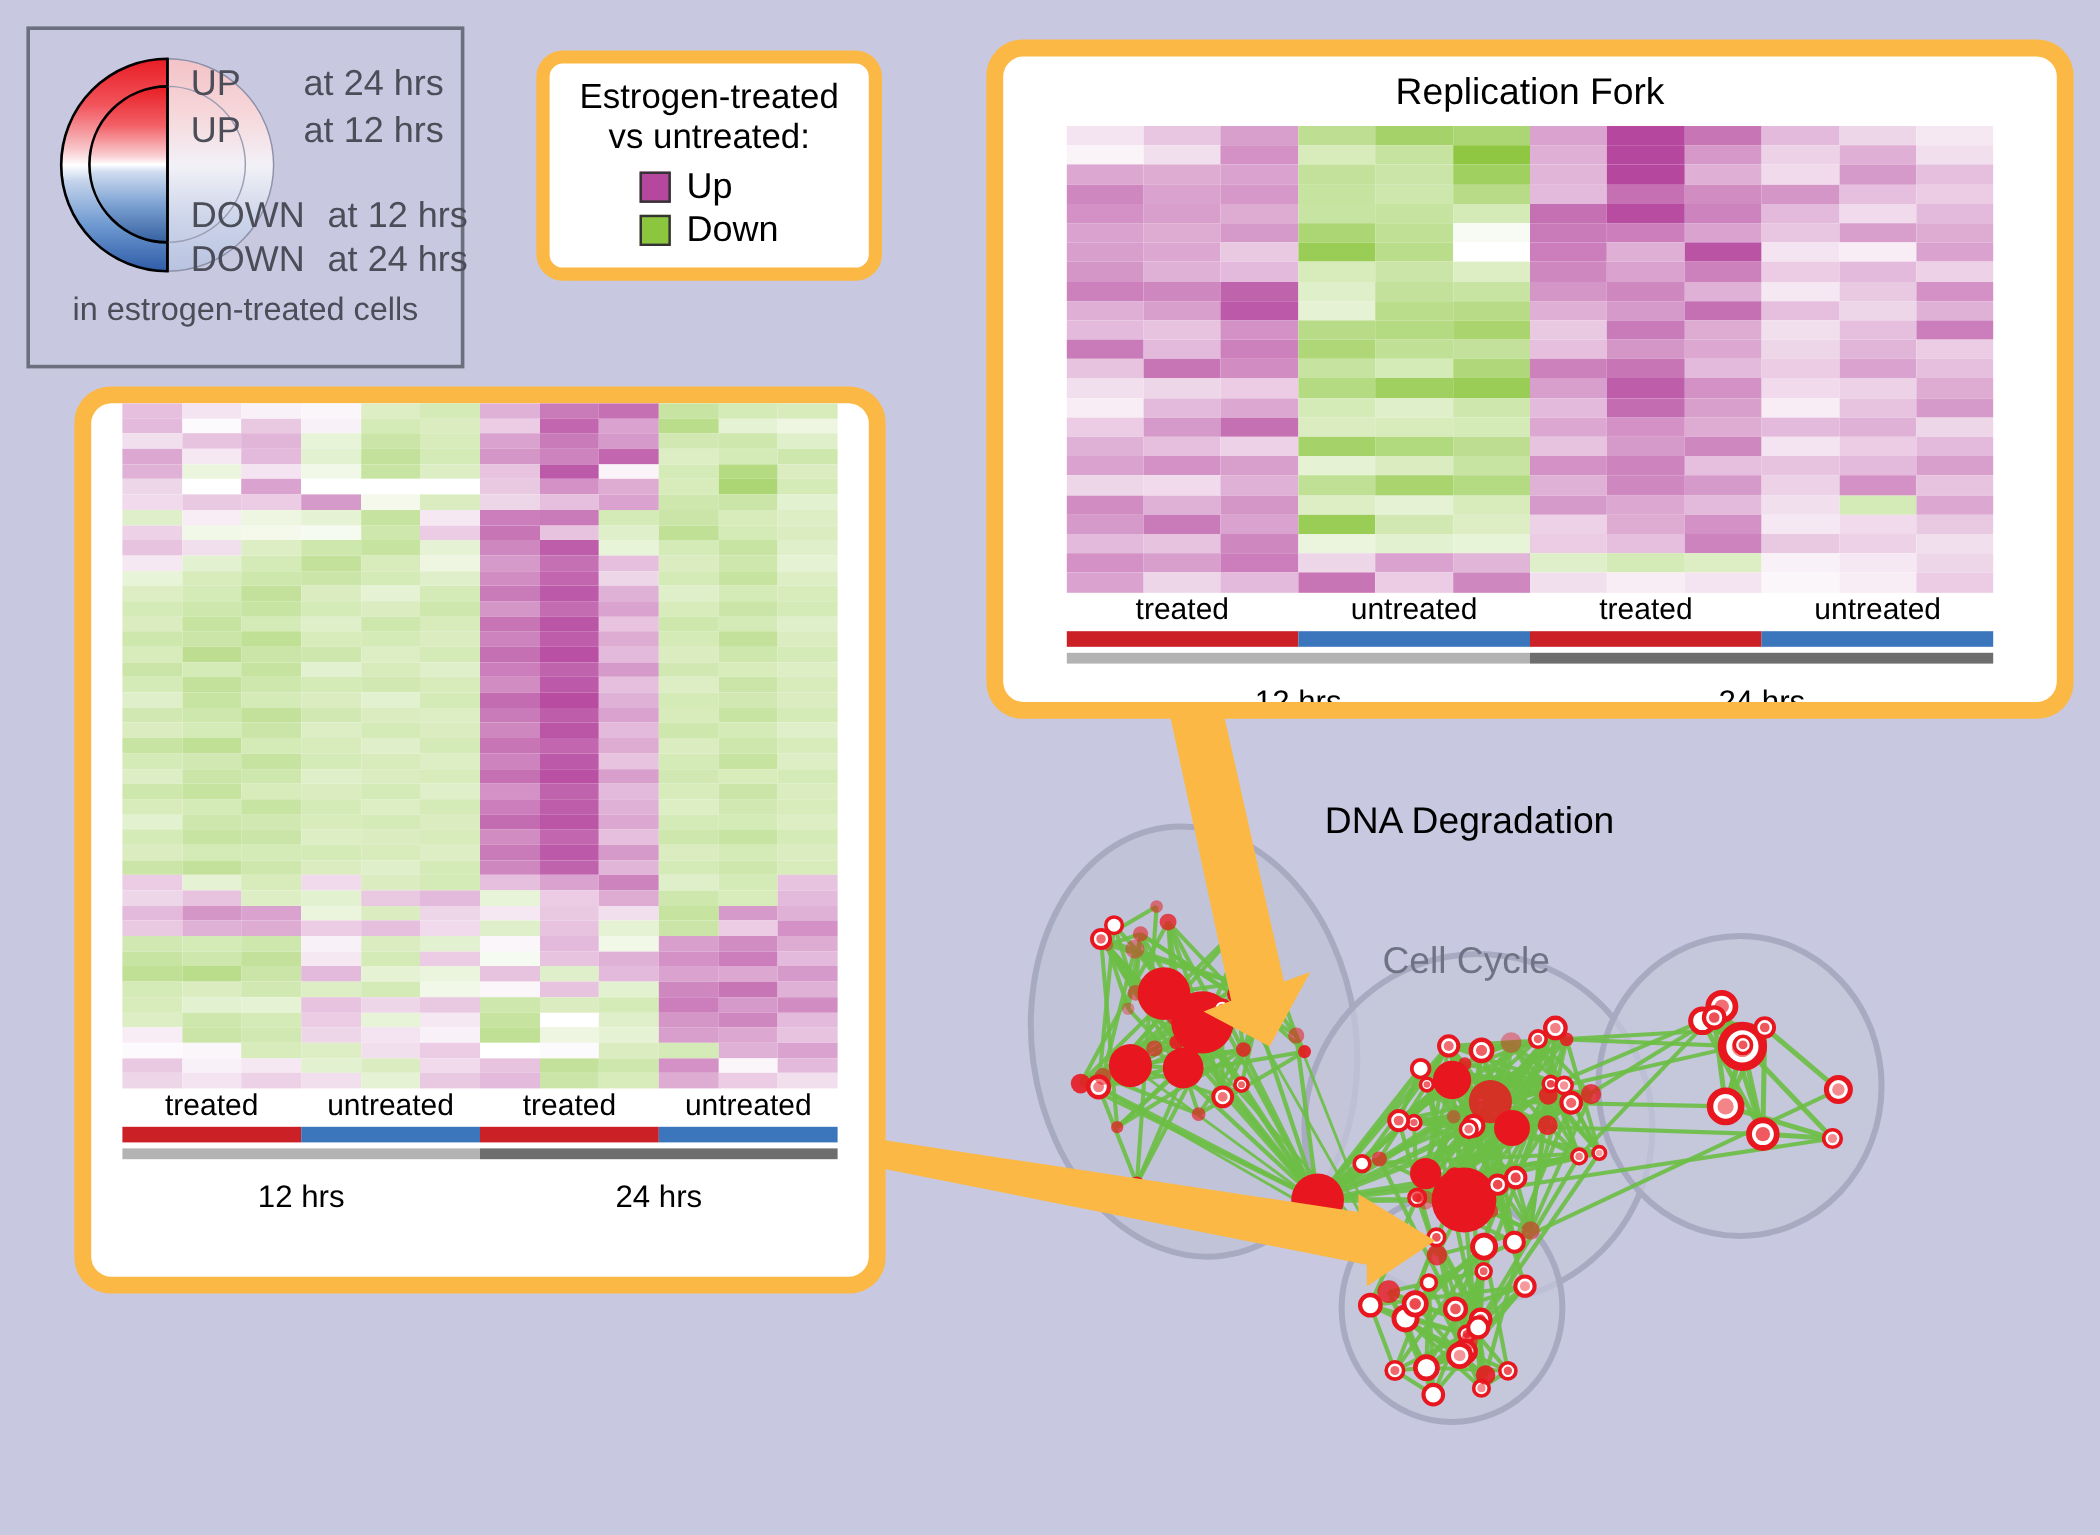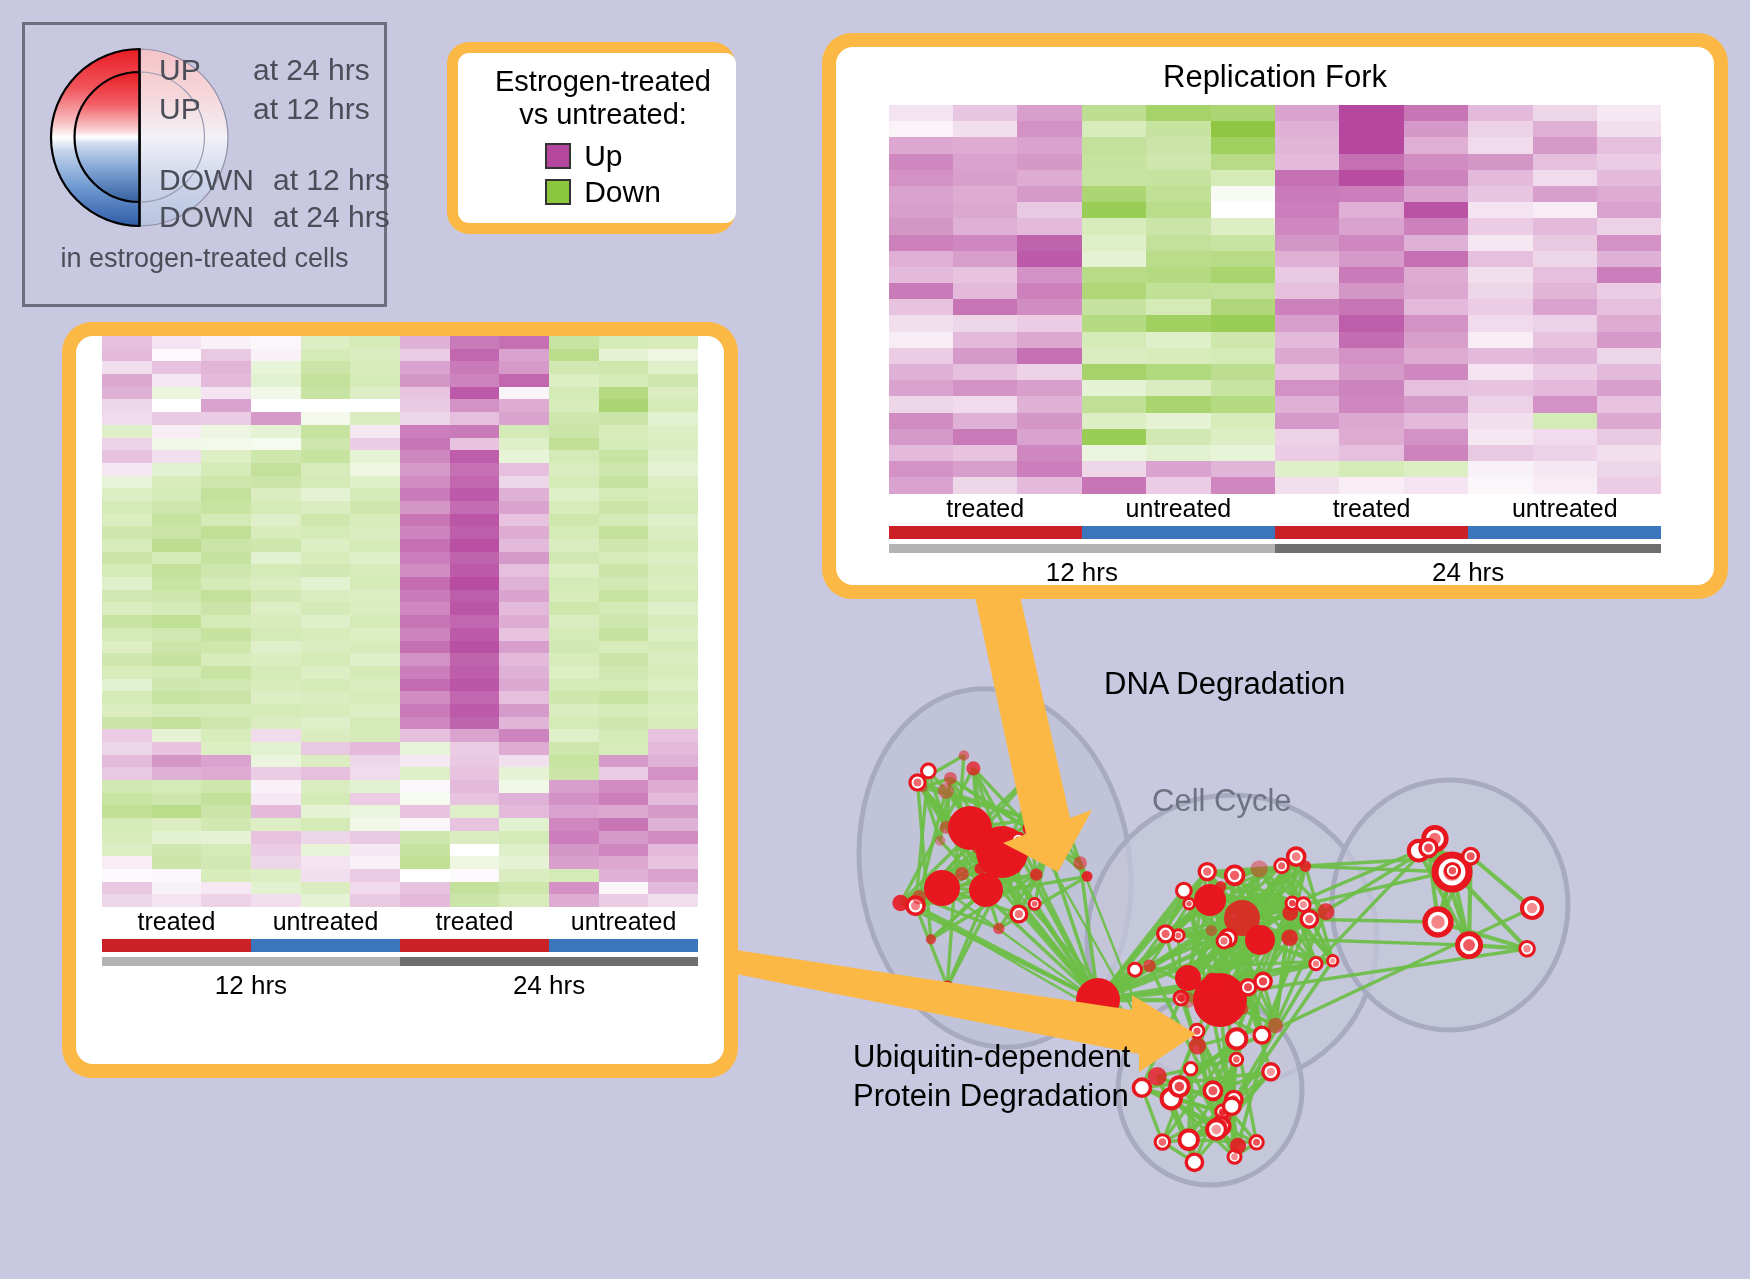--- a/index.html
+++ b/index.html
@@ -21,21 +21,21 @@
   .cw-label{position:absolute;color:#4b4d58;font-size:30px;white-space:nowrap;}
   .cw-sub{position:absolute;color:#4b4d58;font-size:27px;text-align:center;width:100%;left:0;}
 
   
   #key-card{
     position:absolute;left:447px;top:42px;width:288px;height:192px;
     background:#fbb844;border-radius:22px;box-sizing:border-box;padding:11px;
   }
   #key-card .inner{
     background:#fff;width:100%;height:100%;border-radius:11px;
-    display:flex;flex-direction:column;align-items:center;justify-content:center;padding-left:12px;
+    display:flex;flex-direction:column;align-items:center;justify-content:center;
   }
   #key-card .kline{font-size:29px;color:#000;line-height:1.15;text-align:center;}
   .key-rows{margin-top:6px;}
   .key-row{display:flex;align-items:center;gap:13px;margin:2px 0;}
   .swatch{width:26px;height:26px;border:2px solid #333;box-sizing:border-box;}
   .key-row span.lbl{font-size:30px;color:#000;}
 
   
   .panel{position:absolute;background:#fbb844;border-radius:30px;box-sizing:border-box;padding:14px;}
   .panel>.inner{background:#fff;width:100%;height:100%;border-radius:17px;
@@ -43,21 +43,21 @@
   .panel-title{font-size:31px;color:#000;margin-top:12px;margin-bottom:10px;font-weight:normal;}
   .hm{display:grid;width:100%;}
   .hm div{width:100%;}
   .axis{width:100%;position:relative;}
   .axis .labels{display:grid;grid-template-columns:repeat(4,1fr);}
   .axis .labels span{text-align:center;font-size:25px;color:#000;}
   .axis .tbars{display:grid;grid-template-columns:repeat(4,1fr);height:13px;margin-top:3px;}
   .axis .tbars i{display:block;height:100%;}
   .axis .hbars{display:grid;grid-template-columns:repeat(2,1fr);height:9px;margin-top:5px;}
   .axis .hbars i{display:block;height:100%;}
-  .axis .hlabels{display:grid;grid-template-columns:repeat(2,1fr);margin-top:4px;}
+  .axis .hlabels{display:grid;grid-template-columns:repeat(2,1fr);margin-top:16px;}
   .axis .hlabels span{text-align:center;font-size:26px;color:#000;}
 
   #panel-replication{left:822px;top:33px;width:906px;height:566px;}
   #panel-apc{left:62px;top:322px;width:676px;height:756px;}
 
   
   #network{position:absolute;left:790px;top:600px;width:960px;height:679px;}
   .netlabel{position:absolute;white-space:nowrap;}
   #lbl-dna-metabolism{font-size:31px;color:#000;left:1104px;top:666px;}
   #lbl-cell-cycle{font-size:31px;color:#6f7283;left:1152px;top:783px;}
@@ -1543,18 +1543,14 @@
 
   <svg style="position:absolute;left:0;top:0;width:1750px;height:1279px;pointer-events:none;">
 
     <polygon fill="#fbb844" points="975,596 1020,596 1070,818 1092,810 1058,872 1003,843 1026,834"></polygon>
 
     <polygon fill="#fbb844" points="736,950 1132,1010 1132,995 1196,1034 1139,1072 1139,1054 736,974"></polygon>
   </svg>
 
   <div class="netlabel" id="lbl-dna-metabolism">DNA Degradation</div>
   <div class="netlabel" id="lbl-cell-cycle">Cell Cycle</div>
-  <div class="netlabel" id="lbl-ubiquitin">
-    <div>Ubiquitin-dependent</div>
-    <div>Protein Degradation</div>
-  </div>
 
 </div>
 
 </body></html>

